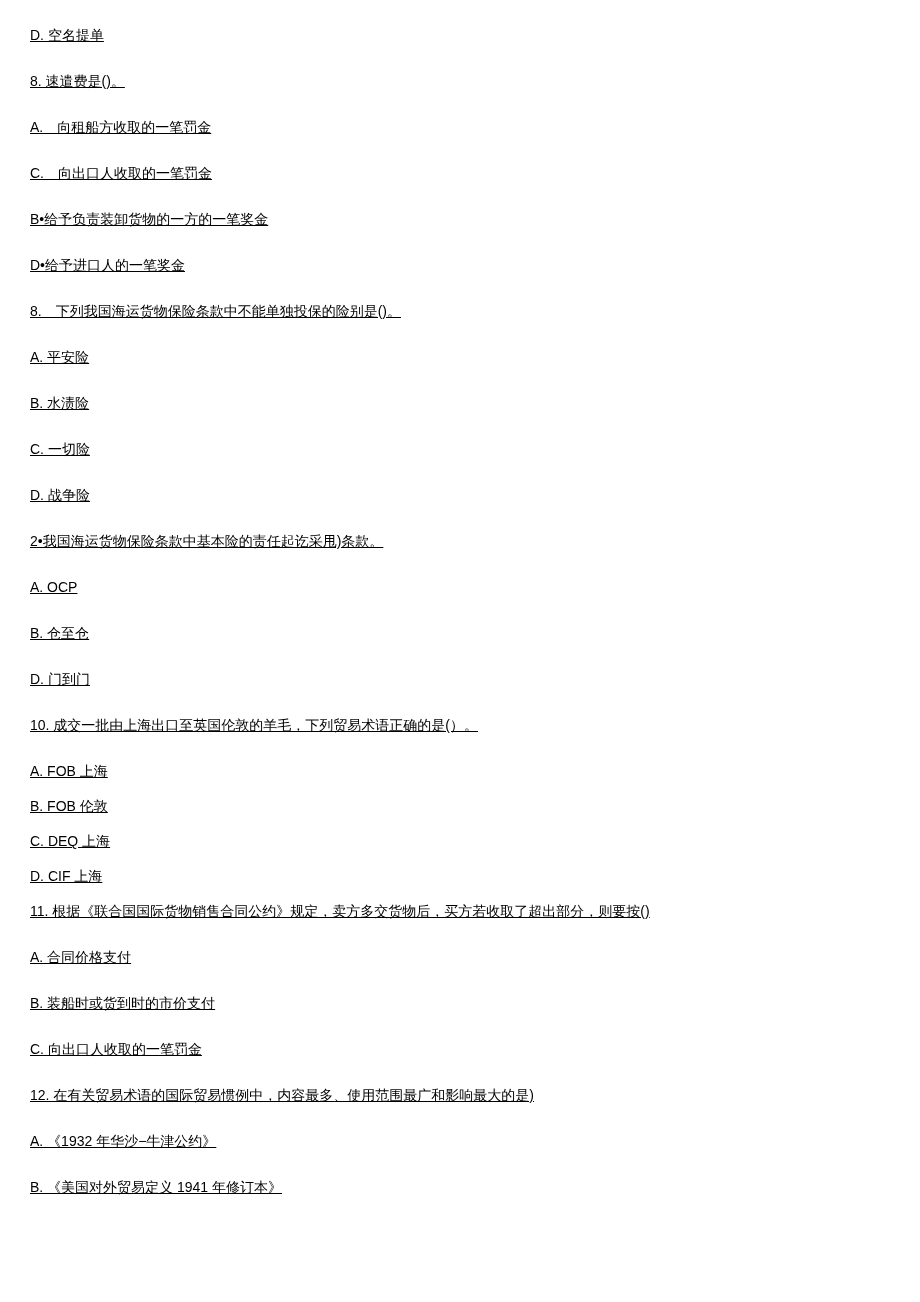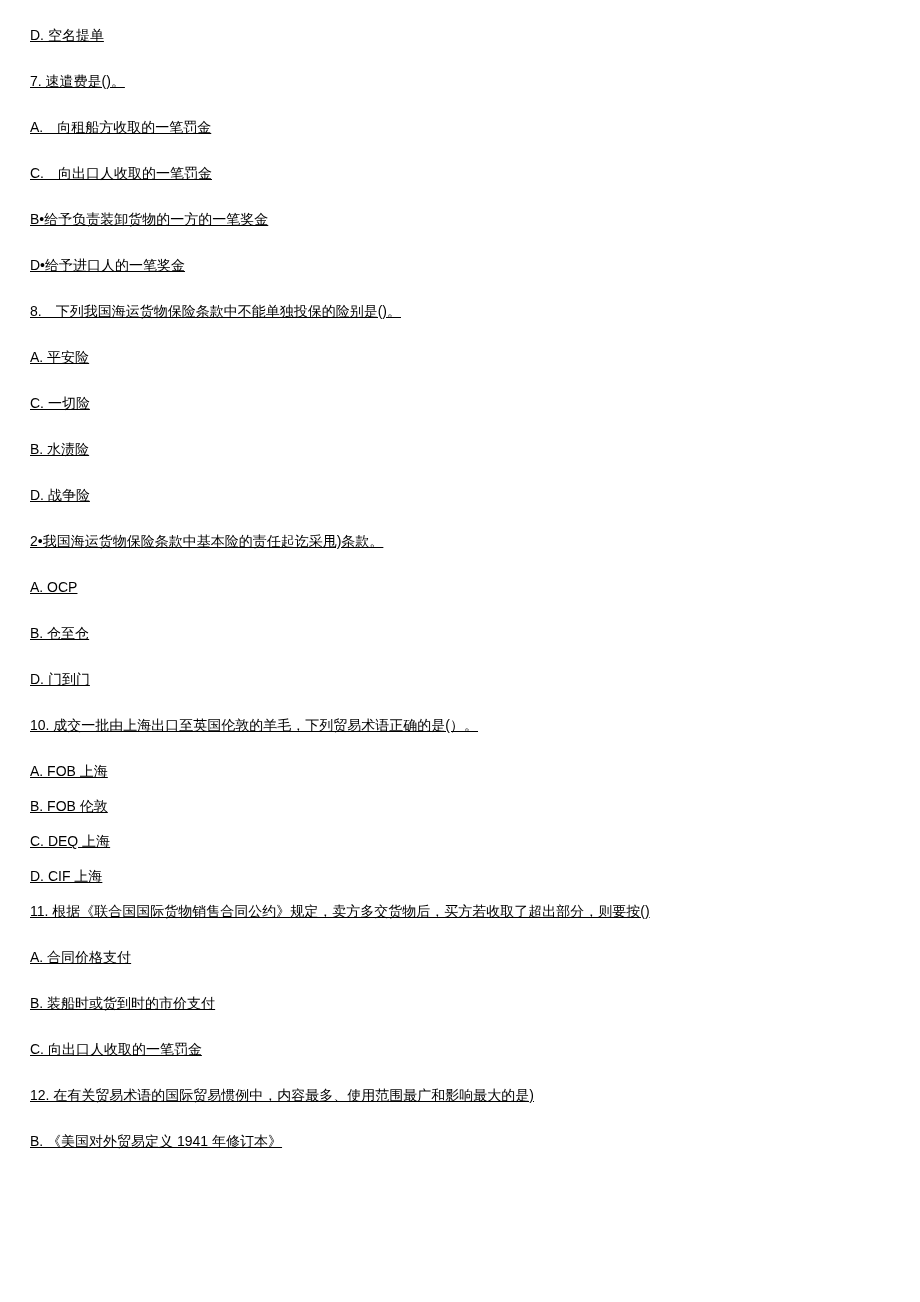--- a/index.html
+++ b/index.html
@@ -22,38 +22,39 @@
     }
     .tight {
       margin-bottom: 14px;
     }
   </style>
 </head>
 <body>
 
 <div id="content">
     <p>D.  空名提单</p>
-    <p>7.  速遣费是()。</p>
+    <p>8.  速遣费是()。</p>
     <p>A. 向租船方收取的一笔罚金</p>
     <p>C. 向出口人收取的一笔罚金</p>
     <p>B•给予负责装卸货物的一方的一笔奖金</p>
     <p>D•给予进口人的一笔奖金</p>
     <p>8. 下列我国海运货物保险条款中不能单独投保的险别是()。</p>
     <p>A.  平安险</p>
+    <p>B.  水渍险</p>
     <p>C.  一切险</p>
-    <p>B.  水渍险</p>
     <p>D.  战争险</p>
     <p>2•我国海运货物保险条款中基本险的责任起讫采甩)条款。</p>
     <p>A.  OCP</p>
     <p>B.  仓至仓</p>
     <p>D.  门到门</p>
     <p>10.  成交一批由上海出口至英国伦敦的羊毛，下列贸易术语正确的是(）。</p>
     <p class="tight">A.  FOB 上海</p>
     <p class="tight">B.  FOB 伦敦</p>
     <p class="tight">C.  DEQ 上海</p>
     <p class="tight">D.  CIF 上海</p>
     <p>11.  根据《联合国国际货物销售合同公约》规定，卖方多交货物后，买方若收取了超出部分，则要按()</p>
     <p>A.  合同价格支付</p>
     <p>B.  装船时或货到时的市价支付</p>
     <p>C.  向出口人收取的一笔罚金</p>
     <p>12.  在有关贸易术语的国际贸易惯例中，内容最多、使用范围最广和影响最大的是)</p>
+    <p>A.  《1932 年华沙−牛津公约》</p>
     <p>B.  《美国对外贸易定义 1941 年修订本》</p>
   </div>
 
 </body></html>

